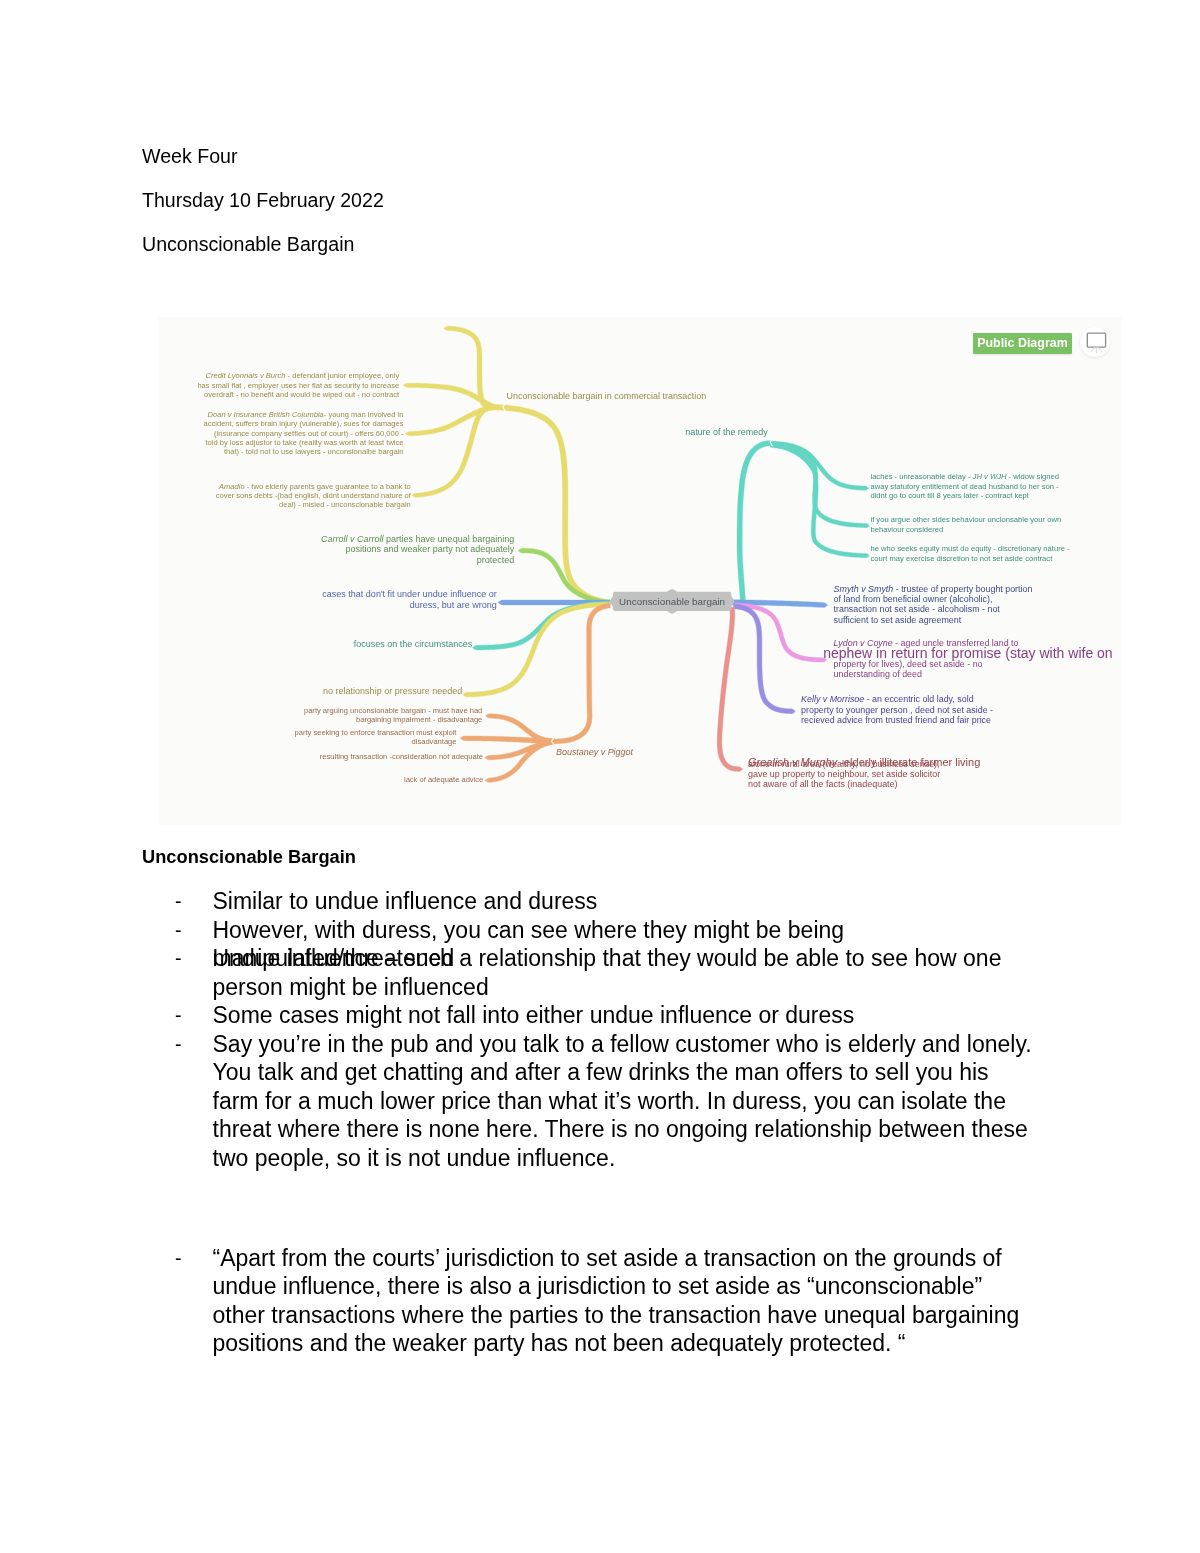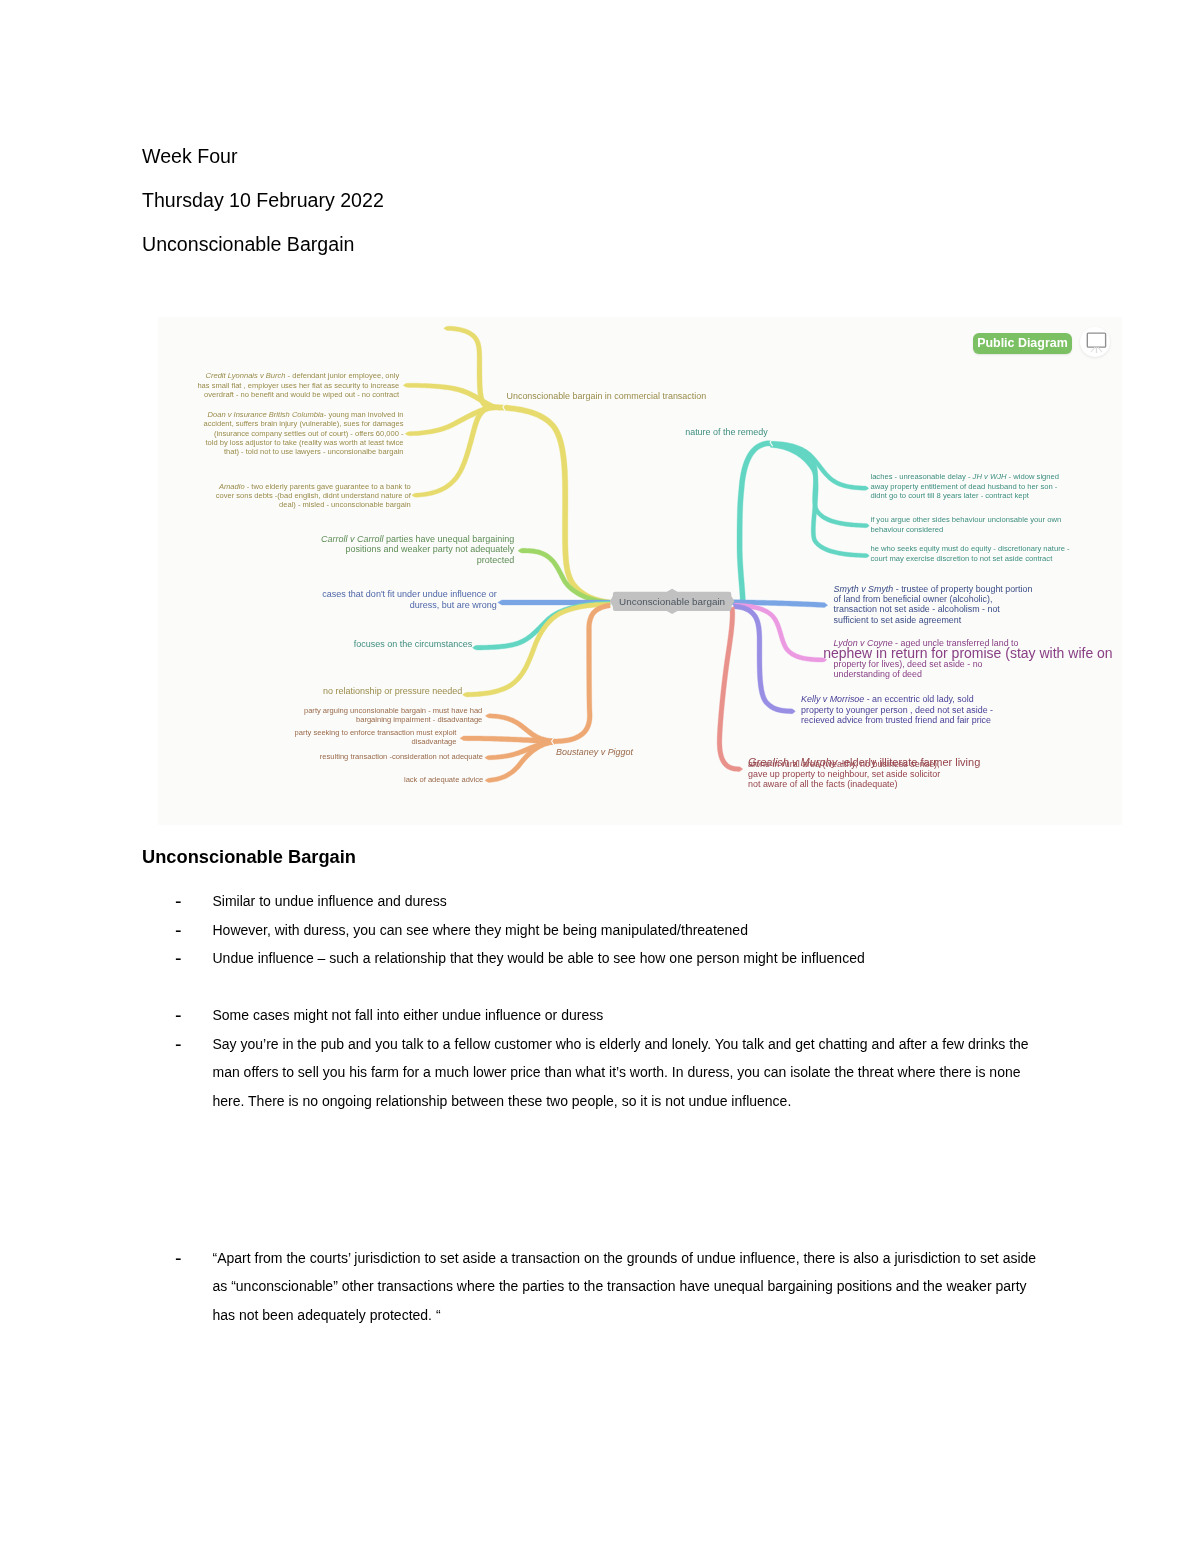--- a/index.html
+++ b/index.html
@@ -2,30 +2,30 @@
 <html><head>
 <meta charset="utf-8">
 <title>Week Four</title>
 <style>
   html,body{margin:0;padding:0;}
   body{width:1200px;height:1553px;background:#ffffff;
        font-family:"Liberation Sans", sans-serif;
        -webkit-font-smoothing:antialiased;}
   .page{position:relative;width:1200px;height:1553px;overflow:hidden;}
   .txt{position:absolute;font-size:19.6px;color:#000;line-height:28.5px;white-space:nowrap;}
-  .blk{position:absolute;font-size:14px;color:#000;line-height:28.5px;}
+  .blk{position:absolute;font-size:23px;color:#000;line-height:28.5px;}
   .bold{font-weight:bold;font-size:18.25px;}
   .dash{position:absolute;font-size:19.6px;line-height:28.5px;color:#000;}
   .diagram{position:absolute;left:158.2px;top:317.2px;width:964px;height:507.8px;
            background:#fbfbfa;overflow:hidden;}
   .diagram svg#mm{position:absolute;left:0;top:0;}
   .badge{position:absolute;left:815.1px;top:15.9px;width:98.3px;height:20.5px;
          background:#7bc062;color:#fff;box-sizing:border-box;
          font-family:"Liberation Sans",sans-serif;font-weight:bold;font-size:12.45px;
-         line-height:20.5px;text-align:center;border-radius:6px;
+         line-height:20.5px;text-align:center;border-radius:1px;
          box-shadow:0 1px 2px rgba(0,0,0,0.10);}
   .present-btn{position:absolute;left:921.7px;top:9.7px;width:30.6px;height:30.6px;border-radius:50%;
         background:#fff;box-shadow:0 1px 3px rgba(0,0,0,0.09);
         display:flex;align-items:center;justify-content:center;}
   .mmlabel{position:absolute;font-family:"Liberation Sans",sans-serif;
            white-space:nowrap;}
   .mmlabel i{}
 </style>
 </head>
 <body>
@@ -96,21 +96,21 @@
       <div class="mmlabel" style="color: rgb(154, 140, 74); font-size: 9px; line-height: 9px; top: 369.56px; left: 0px; width: 304px; text-align: right;">no relationship or pressure needed</div>
       <div class="mmlabel" style="color: rgb(154, 106, 74); font-size: 7.55px; line-height: 7.55px; top: 389.57px; left: 0px; width: 324.1px; text-align: right;">party arguing unconsionable bargain - must have had</div>
       <div class="mmlabel" style="color: rgb(154, 106, 74); font-size: 7.55px; line-height: 7.55px; top: 398.77px; left: 0px; width: 324.1px; text-align: right;">bargaining impairment - disadvantage</div>
       <div class="mmlabel" style="color: rgb(154, 106, 74); font-size: 7.55px; line-height: 7.55px; top: 411.57px; left: 0px; width: 298.3px; text-align: right;">party seeking to enforce transaction must exploit</div>
       <div class="mmlabel" style="color: rgb(154, 106, 74); font-size: 7.55px; line-height: 7.55px; top: 421.17px; left: 0px; width: 298.3px; text-align: right;">disadvantage</div>
       <div class="mmlabel" style="color: rgb(154, 106, 74); font-size: 7.55px; line-height: 7.55px; top: 435.57px; left: 0px; width: 324.8px; text-align: right;">resulting transaction -consideration not adequate</div>
       <div class="mmlabel" style="color: rgb(154, 106, 74); font-size: 7.55px; line-height: 7.55px; top: 458.57px; left: 0px; width: 325.1px; text-align: right;">lack of adequate advice</div>
       <div class="mmlabel" style="color: rgb(154, 106, 74); font-size: 8.95px; line-height: 8.95px; top: 430.7px; left: 397.8px; text-align: left;"><i>Boustaney v Piggot</i></div>
       <div class="mmlabel" style="color: rgb(62, 143, 126); font-size: 8.95px; line-height: 8.95px; top: 110.4px; left: 527px; text-align: left;">nature of the remedy</div>
       <div class="mmlabel" style="color: rgb(62, 143, 126); font-size: 7.63px; line-height: 7.63px; top: 156.29px; left: 712.25px; text-align: left;">laches - unreasonable delay - <i>JH v WJH</i> - widow signed</div>
-      <div class="mmlabel" style="color: rgb(62, 143, 126); font-size: 7.63px; line-height: 7.63px; top: 165.79px; left: 712.25px; text-align: left;">away property entitlement of dead husband to her son -</div>
+      <div class="mmlabel" style="color: rgb(62, 143, 126); font-size: 7.63px; line-height: 7.63px; top: 165.79px; left: 712.25px; text-align: left;">away statutory entitlement of dead husband to her son -</div>
       <div class="mmlabel" style="color: rgb(62, 143, 126); font-size: 7.63px; line-height: 7.63px; top: 175.29px; left: 712.25px; text-align: left;">didnt go to court till 8 years later - contract kept</div>
       <div class="mmlabel" style="color: rgb(62, 143, 126); font-size: 7.63px; line-height: 7.63px; top: 199.09px; left: 712.25px; text-align: left;">if you argue other sides behaviour uncionsable your own</div>
       <div class="mmlabel" style="color: rgb(62, 143, 126); font-size: 7.63px; line-height: 7.63px; top: 208.59px; left: 712.25px; text-align: left;">behaviour considered</div>
       <div class="mmlabel" style="color: rgb(62, 143, 126); font-size: 7.63px; line-height: 7.63px; top: 227.89px; left: 712.25px; text-align: left;">he who seeks equity must do equity - discretionary nature -</div>
       <div class="mmlabel" style="color: rgb(62, 143, 126); font-size: 7.63px; line-height: 7.63px; top: 237.39px; left: 712.25px; text-align: left;">court may exercise discretion to not set aside contract</div>
       <div class="mmlabel" style="color: rgb(59, 76, 134); font-size: 8.88px; line-height: 8.88px; top: 267.46px; left: 675.4px; text-align: left;"><i>Smyth v Smyth</i> - trustee of property bought portion</div>
       <div class="mmlabel" style="color: rgb(59, 76, 134); font-size: 8.88px; line-height: 8.88px; top: 277.83px; left: 675.4px; text-align: left;">of land from beneficial owner (alcoholic),</div>
       <div class="mmlabel" style="color: rgb(59, 76, 134); font-size: 8.88px; line-height: 8.88px; top: 288.2px; left: 675.4px; text-align: left;">transaction not set aside - alcoholism - not</div>
       <div class="mmlabel" style="color: rgb(59, 76, 134); font-size: 8.88px; line-height: 8.88px; top: 298.57px; left: 675.4px; text-align: left;">sufficient to set aside agreement</div>
       <div class="mmlabel" style="color: rgb(136, 63, 132); font-size: 8.88px; line-height: 8.88px; top: 321.66px; left: 675.4px; text-align: left;"><i>Lydon v Coyne</i> - aged uncle transferred land to</div>

